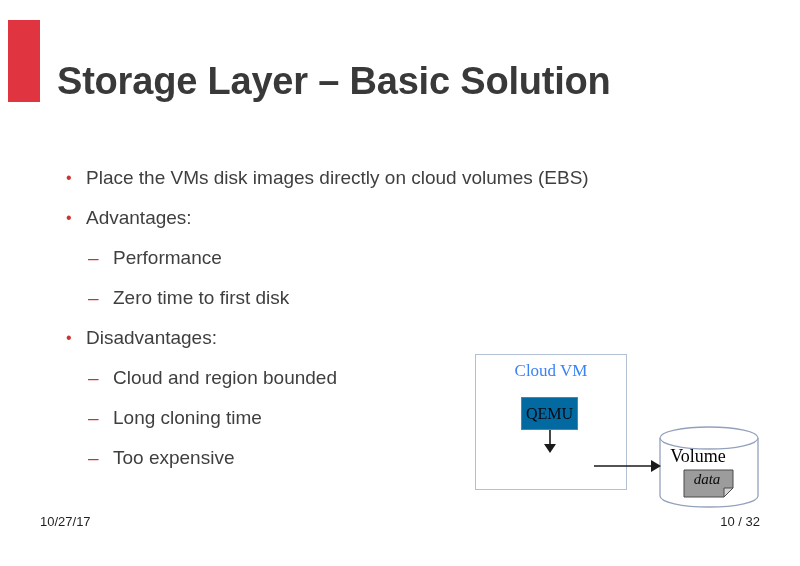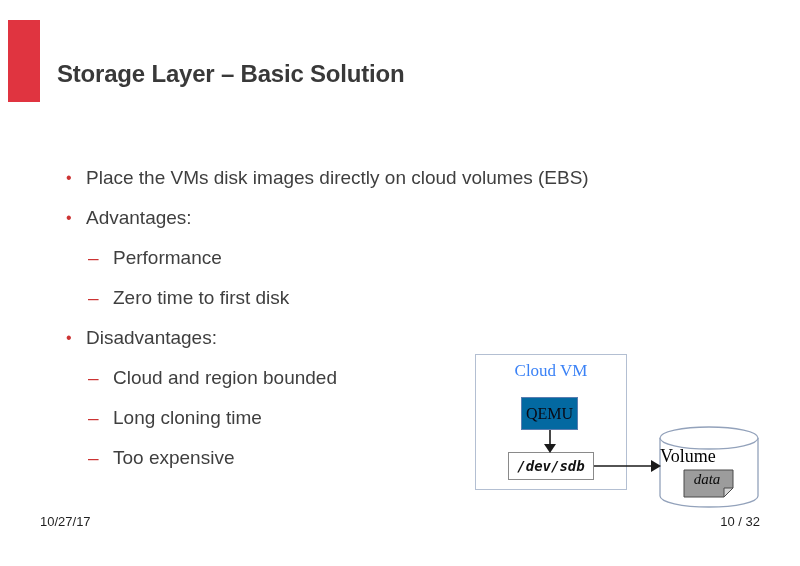--- a/index.html
+++ b/index.html
@@ -14,21 +14,21 @@
   .red-block {
     position: absolute;
     left: 8px; top: 20px;
     width: 32px; height: 82px;
     background: #e03440;
   }
   .title {
     position: absolute;
     left: 57px; top: 60px;
     margin: 0;
-    font-size: 24px;
+    font-size: 38px;
     font-weight: 700;
     color: #393939;
     letter-spacing: -0.2px;
     white-space: nowrap;
   }
   .bullets {
     position: absolute;
     left: 60px; top: 158px;
     width: 640px;
   }
@@ -103,21 +103,21 @@
   .diagram-svg {
     position: absolute;
     left: 0; top: 0;
     width: 800px; height: 566px;
     pointer-events: none;
   }
   .volume-label {
     position: absolute;
     left: 660px; top: 446px;
     width: 76px;
-    text-align: left;
+    text-align: center;
     font-family: "Liberation Serif", serif;
     font-size: 18px;
     color: #000;
   }
   .data-label {
     position: absolute;
     left: 684px; top: 471px;
     width: 46px;
     text-align: center;
     font-family: "Liberation Serif", serif;
@@ -178,21 +178,20 @@
     <div class="row l2">
       <span class="mk">–</span>
       <span class="txt">Too expensive</span>
     </div>
   </div>
 
   <div class="vm-box">
     <div class="vm-label">Cloud VM</div>
   </div>
   <div class="qemu-box">QEMU</div>
-  <div class="dev-box">/dev/sdb</div>
 
   <svg class="diagram-svg" viewBox="0 0 800 566" xmlns="http://www.w3.org/2000/svg">
 
     <g>
       <path d="M660,438 L660,496 A49,11 0 0 0 758,496 L758,438" fill="#ffffff" stroke="#93a2bb" stroke-width="1.3"></path>
       <ellipse cx="709" cy="438" rx="49" ry="11" fill="#ffffff" stroke="#93a2bb" stroke-width="1.3"></ellipse>
     </g>
 
     <g>
       <line x1="550" y1="430" x2="550" y2="444" stroke="#1a1a1a" stroke-width="1.6"></line>

